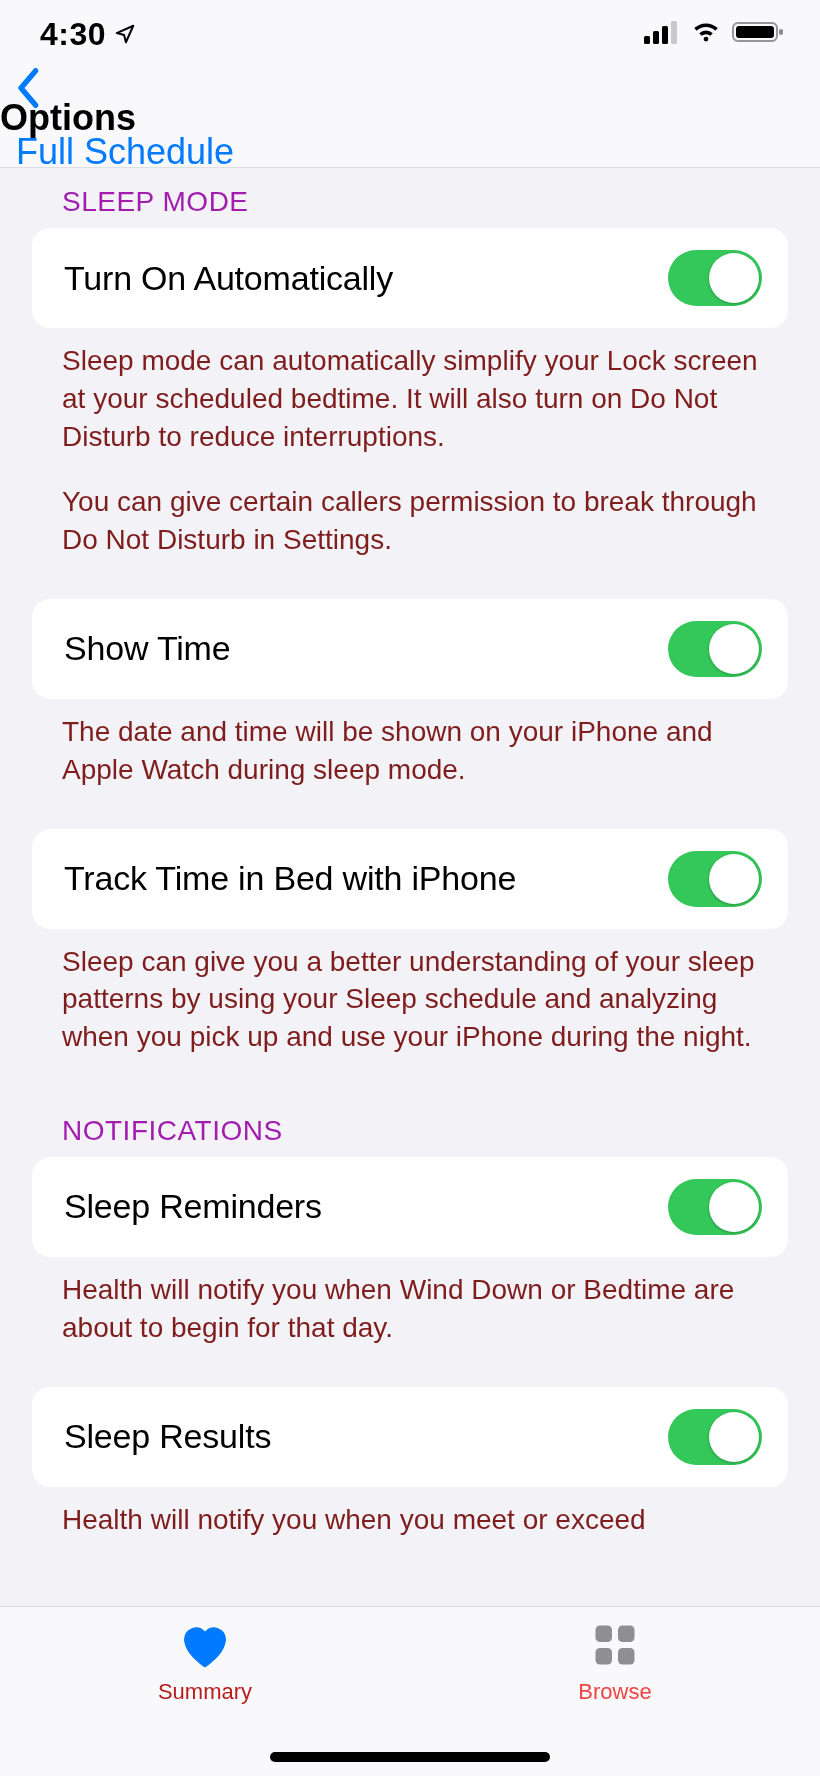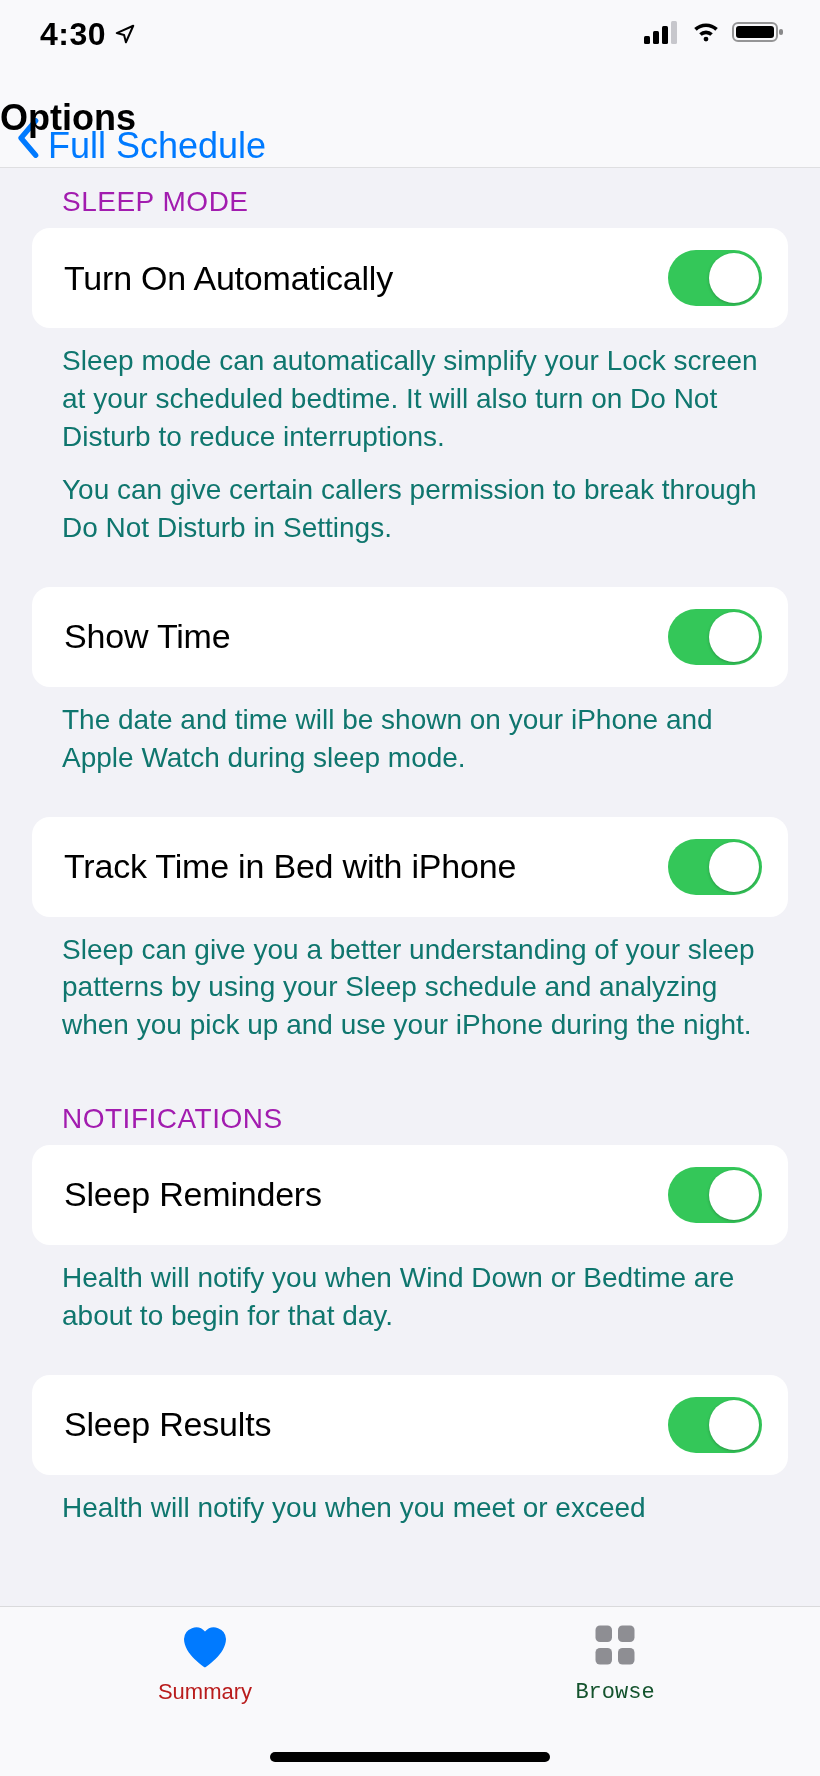--- a/index.html
+++ b/index.html
@@ -45,24 +45,25 @@
     position: relative;
     display: flex;
     align-items: center;
   }
   .back-btn {
     position: absolute;
     left: 16px;
     top: 0;
     bottom: 0;
     display: flex;
-    align-items: flex-end;
-    gap: 6px;
+    align-items: flex-start;
+    gap: 14px;
     color: #007aff;
     font-size: 36px;
+    flex-direction: column;
   }
   .nav-title {
     position: absolute;
     left: 0; right: 0;
     font-size: 36px;
     font-weight: 600;
   }
 
   
   .content {
@@ -93,25 +94,25 @@
   }
   .row-label {
     font-size: 34px;
     letter-spacing: -0.2px;
     text-align: right;
   }
 
   .footer-text {
     font-size: 28px;
     line-height: 1.35;
-    color: #0f766e;
+    color: #7f1d1d;
     padding: 14px 30px 0 30px;
   }
   .footer-text.spaced { margin-bottom: 40px; }
-  .footer-text p + p { margin-top: 16px; }
+  .footer-text p + p { margin-top: 28px; }
 
   
   .toggle {
     width: 94px;
     height: 56px;
     border-radius: 28px;
     background: #34c759;
     position: relative;
     flex-shrink: 0;
   }
@@ -139,21 +140,21 @@
   .tab {
     flex: 1;
     display: flex;
     flex-direction: column;
     align-items: center;
     padding-top: 14px;
     gap: 6px;
   }
   .tab-label { font-size: 22px; font-weight: 500; }
   .tab.active { color: #b91c1c; }
-  .tab.inactive { color: #14532d; font-family: Liberation Mono, monospace; }
+  .tab.inactive { color: #ef4444; }
 
   .home-indicator {
     position: absolute;
     bottom: 14px;
     left: 50%;
     transform: translateX(-50%);
     width: 280px;
     height: 10px;
     background: #000;
     border-radius: 5px;

